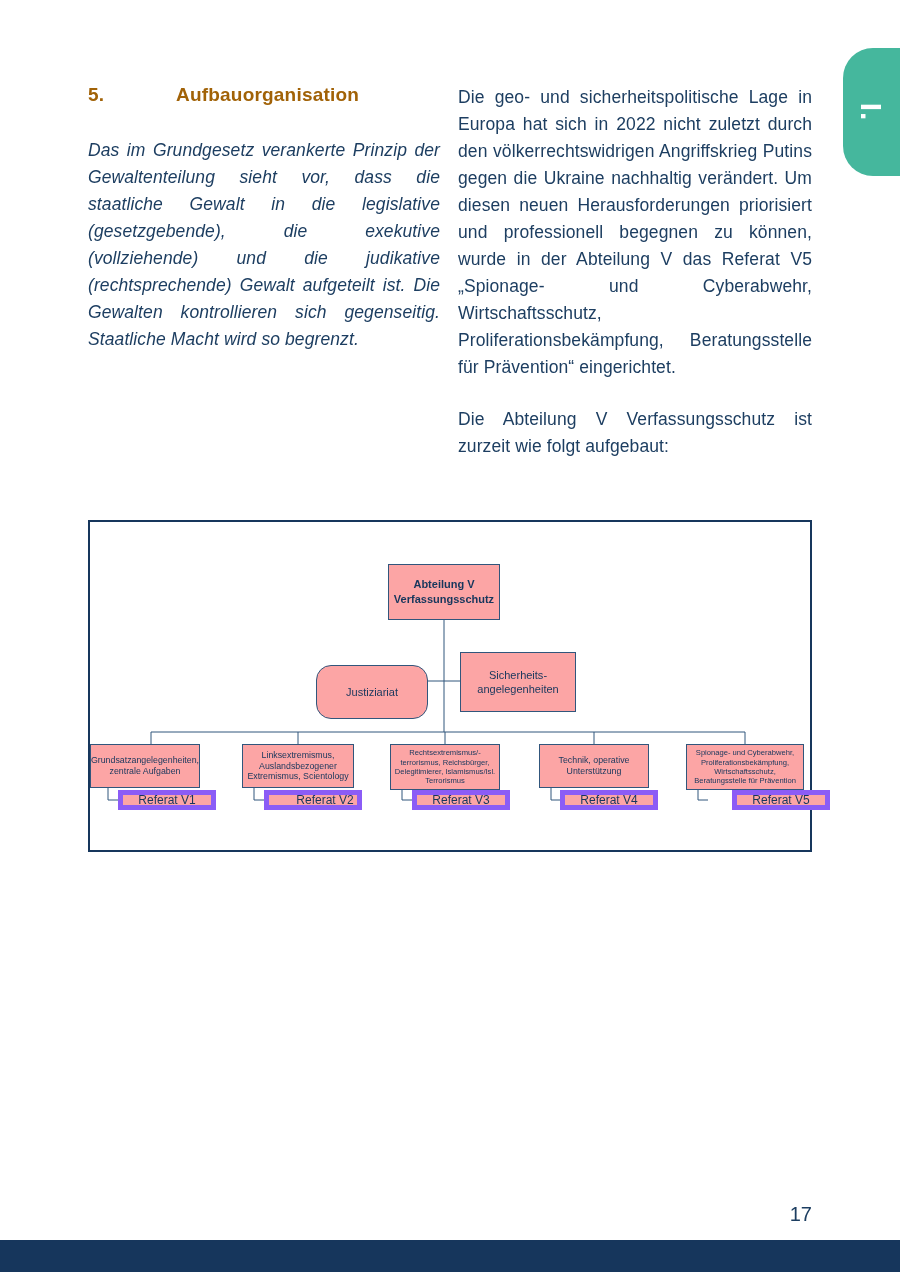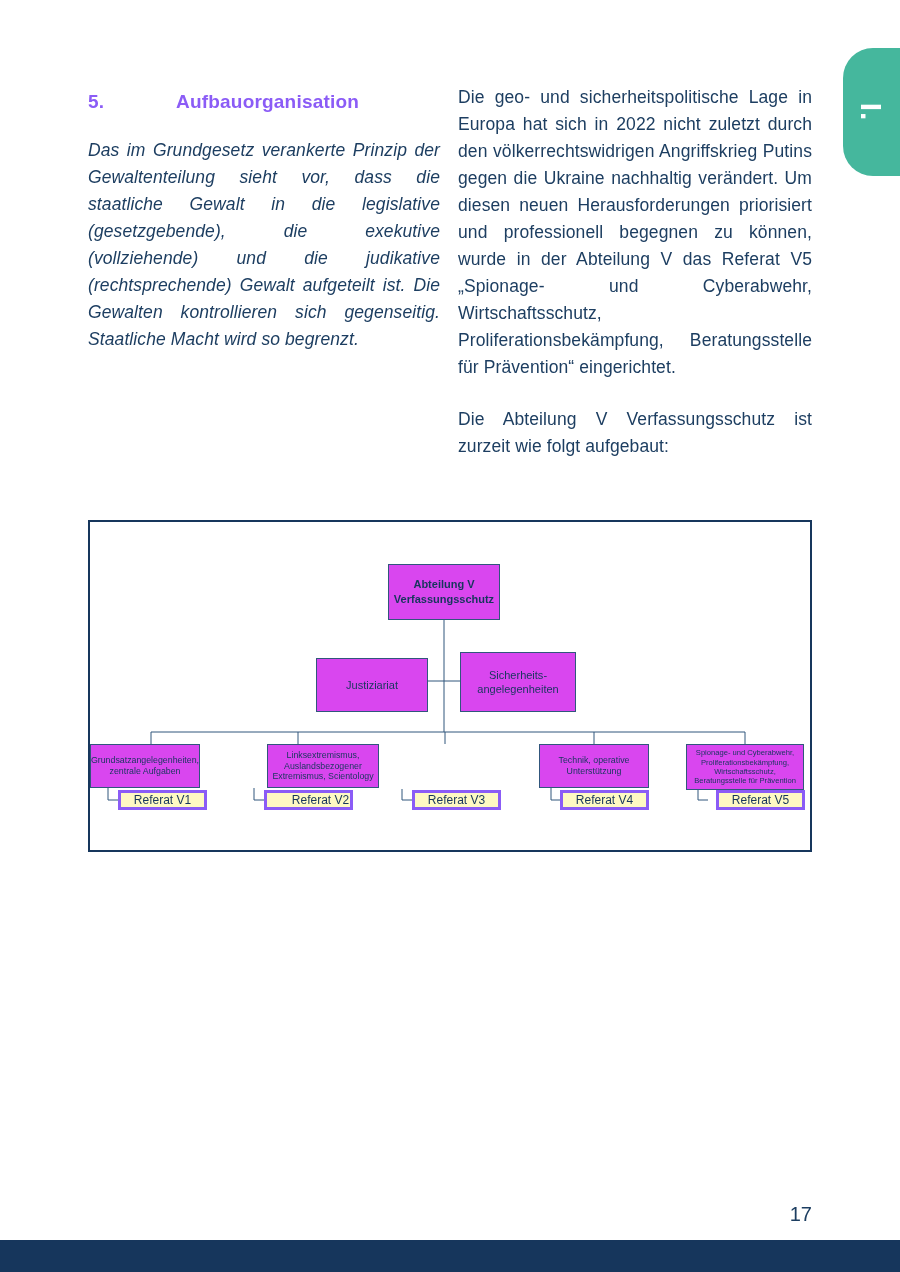--- a/index.html
+++ b/index.html
@@ -32,24 +32,24 @@
     font-size: 30px;
     font-weight: bold;
     transform: rotate(90deg);
     letter-spacing: 1px;
   }
 
   
   .heading {
     position: absolute;
     left: 88px;
-    top: 91px;
+    top: 84px;
     font-size: 19px;
     font-weight: bold;
-    color: #8b5cf6;
+    color: #a16207;
     letter-spacing: 0.2px;
   }
   .heading-num { display: inline-block; width: 88px; }
 
   
   .col {
     position: absolute;
     font-size: 17.5px;
     line-height: 27px;
     text-align: justify;
@@ -71,60 +71,60 @@
     box-sizing: border-box;
   }
   .orgchart svg.lines {
     position: absolute;
     left: 0; top: 0;
   }
   .obox {
     position: absolute;
     box-sizing: border-box;
     border: 1px solid #31567c;
-    background: #d946ef;
+    background: #fca5a5;
     display: flex;
     align-items: center;
     justify-content: center;
     text-align: center;
     color: #16365c;
   }
   .root-box {
     left: 298px; top: 42px; width: 112px; height: 56px;
     font-size: 11px; font-weight: bold; line-height: 1.35;
     padding: 2px;
   }
   .staff-box { font-size: 11px; line-height: 1.3; padding: 2px; }
-  .staff-justiziariat { left: 226px; top: 136px; width: 112px; height: 54px; }
+  .staff-justiziariat { left: 226px; top: 143px; width: 112px; height: 54px; border-radius: 15px; }
   .staff-sich         { left: 370px; top: 130px; width: 116px; height: 60px; }
 
   .desc {
     top: 222px; height: 44px;
     font-size: 8.8px; line-height: 1.25;
     padding: 1px 2px;
   }
   .desc.small { font-size: 7.6px; height: 46px; }
   .d0 { left: 0;   width: 110px; }
-  .d1 { left: 152px; width: 112px; margin-left: 25px; }
+  .d1 { left: 152px; width: 112px; }
   .d2 { left: 300px; width: 110px; }
   .d3 { left: 449px; width: 110px; }
   .d4 { left: 596px; width: 118px; }
 
   .bar {
-    top: 268px; height: 20px; width: 89px;
-    background: #fef9c3;
-    border: 3px solid #8b5cf6;
+    top: 268px; height: 20px; width: 98px;
+    background: #fca5a5;
+    border: 5px solid #8b5cf6;
     font-size: 12px;
     color: #16365c;
   }
   .b0 { left: 28px; }
   .b1 { left: 174px; padding-left: 24px; }
   .b2 { left: 322px; }
   .b3 { left: 470px; }
-  .b4 { left: 626px; }
+  .b4 { left: 642px; }
 
   
   .page-number {
     position: absolute;
     right: 88px;
     top: 1203px;
     font-size: 20px;
     color: #1d3e61;
   }
   .bottom-bar {
@@ -182,20 +182,21 @@
       </g>
     </svg>
 
     <div class="obox root-box">Abteilung V Verfassungsschutz</div>
 
     <div class="obox staff-box staff-justiziariat">Justiziariat</div>
     <div class="obox staff-box staff-sich">Sicherheits­angelegenheiten</div>
 
     <div class="obox desc d0">Grundsatzangelegenheiten, zentrale Aufgaben</div>
     <div class="obox desc d1">Linksextremismus, Auslandsbezogener Extremismus, Scientology</div>
+    <div class="obox desc small d2">Rechtsextremismus/- terrorismus, Reichsbürger, Delegitimierer, Islamismus/Isl. Terrorismus</div>
     <div class="obox desc d3">Technik, operative Unterstützung</div>
     <div class="obox desc small d4">Spionage- und Cyberabwehr, Proliferationsbekämpfung, Wirtschaftsschutz, Beratungsstelle für Prävention</div>
 
     <div class="obox bar b0">Referat V1</div>
     <div class="obox bar b1">Referat V2</div>
     <div class="obox bar b2">Referat V3</div>
     <div class="obox bar b3">Referat V4</div>
     <div class="obox bar b4">Referat V5</div>
   </div>
 

